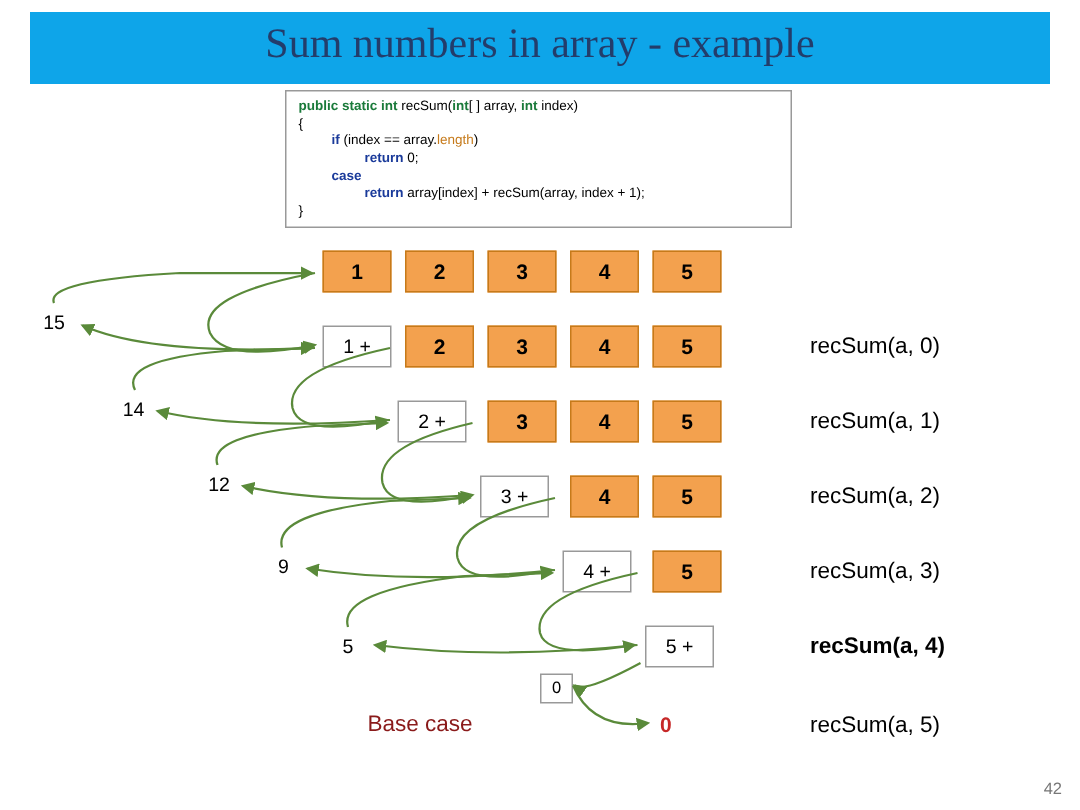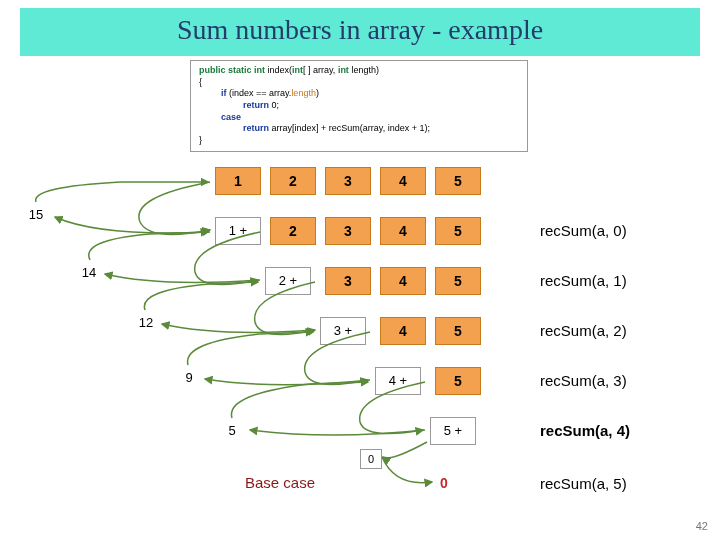--- a/index.html
+++ b/index.html
@@ -6,21 +6,21 @@
   margin: 0;
   padding: 0;
   font-family: Arial, sans-serif;
   background: #fff;
   width: 720px;
   height: 540px;
   overflow: hidden;
   position: relative;
 }
 .title {
-  background: #5eead4;
+  background: #0ea5e9;
   color: #233d6b;
   font-family: 'Comic Sans MS', cursive;
   font-size: 28px;
   text-align: center;
   padding: 6px 0 10px 0;
   margin: 8px 20px 0 20px;
 }
 .code-box {
   margin: 4px 0 10px 190px;
   border: 1px solid #999;
@@ -112,21 +112,21 @@
   pointer-events:none;
 }
 </style>
 </head>
 <body>
 
 <div class="title">Sum numbers in array - example</div>
 
 <div class="code-box">
   <div>
-    <span class="kw-green">public static int </span><span>index(</span><span class="kw-green">int</span><span>[ ] array, </span><span class="kw-green">int</span><span> length)</span>
+    <span class="kw-green">public static int </span><span>recSum(</span><span class="kw-green">int</span><span>[ ] array, </span><span class="kw-green">int</span><span> index)</span>
   </div>
   <div>{</div>
   <div style="padding-left:22px;">
     <span class="kw-blue">if </span><span>(index == array.</span><span class="kw-orange">length</span><span>)</span>
   </div>
   <div style="padding-left:44px;">
     <span class="kw-blue">return </span><span>0;</span>
   </div>
   <div style="padding-left:22px;">
     <span class="kw-blue">case</span>

